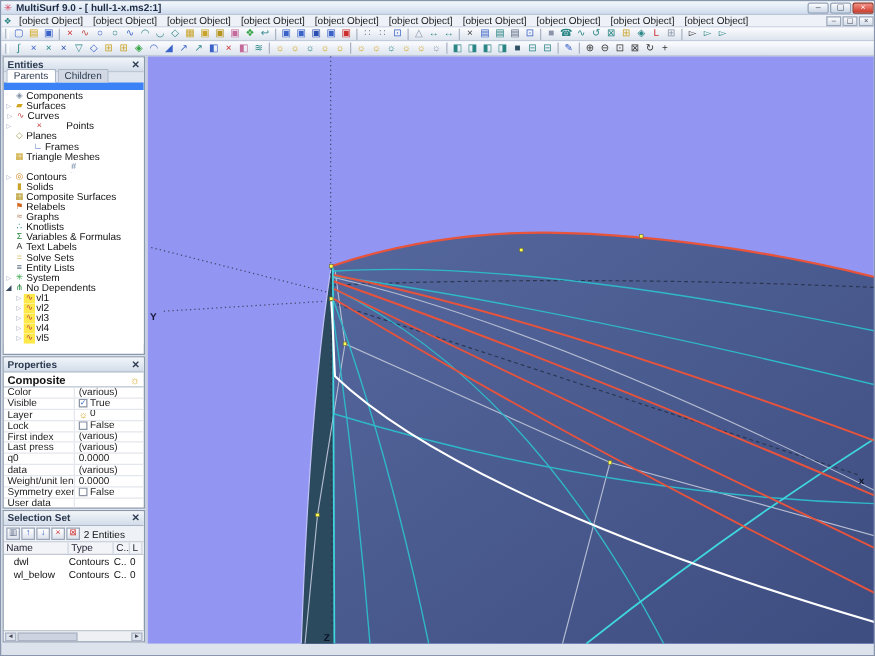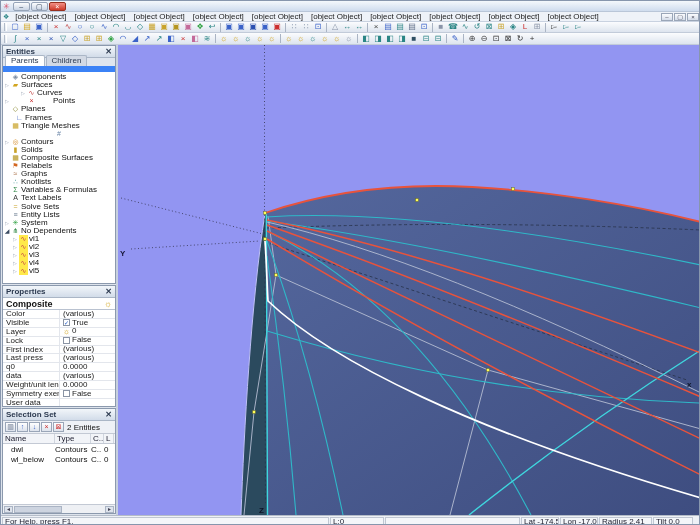--- a/index.html
+++ b/index.html
@@ -89,20 +89,21 @@
 #statusbar{position:absolute;left:0;top:514px;width:700px;height:11px;background:#eef1f6;border-top:1px solid #b4bcc8;display:flex;gap:1px;padding:1px 1px;align-items:stretch}
 .scell{border:1px solid #c0c7d2;background:#f4f6f9;font-size:8px;line-height:7px;color:#223;padding:0 2px;overflow:hidden;white-space:nowrap;flex:none}
 </style>
 </head>
 <body>
 
 <div id="app">
 
   <div id="titlebar">
     <span id="appicon" style="color: rgb(216, 80, 106);">✳</span>
+    <span id="title">MultiSurf 9.0 - [ hull-1-x.ms2:1]</span>
     <span style="display:flex;gap:1px">
 
     <span class="winbtn">–</span>
         <span class="winbtn">▢</span>
         <span class="winbtn close">×</span>
       </span>
   </div>
 
   <div id="menubar">
     <span id="mdiicon" style="color: rgb(42, 133, 133);">❖</span>
@@ -282,39 +283,39 @@
             <span class="tico" style="color: rgb(126, 142, 164);">◈</span>
             <span class="tlabel">Components</span>
           </div>
 
           <div class="trow" style="padding-left: 0px;">
             <span class="arrow c"></span>
             <span class="tico" style="color: rgb(210, 165, 31);">▰</span>
             <span class="tlabel">Surfaces</span>
           </div>
 
-          <div class="trow" style="padding-left: 16px;">
+          <div class="trow" style="padding-left: 1px;">
             <span class="arrow c"></span>
             <span class="tico" style="color: rgb(194, 69, 69);">∿</span>
             <span class="tlabel">Curves</span>
           </div>
 
           <div class="trow" style="padding-left: 0px; gap: 16px;">
             <span class="arrow c"></span>
             <span class="tico" style="color: rgb(204, 46, 46);">×</span>
             <span class="tlabel">Points</span>
           </div>
 
           <div class="trow" style="padding-left: 0px;">
             <span class="arrow n"></span>
             <span class="tico" style="color: rgb(152, 152, 74);">◇</span>
             <span class="tlabel">Planes</span>
           </div>
 
-          <div class="trow" style="padding-left: 4px;">
+          <div class="trow" style="padding-left: 15px;">
             <span class="arrow n"></span>
             <span class="tico" style="color: rgb(63, 100, 194);">∟</span>
             <span class="tlabel">Frames</span>
           </div>
 
           <div class="trow" style="padding-left: 0px;">
             <span class="arrow n"></span>
             <span class="tico" style="color: rgb(201, 163, 42);">▦</span>
             <span class="tlabel">Triangle Meshes</span>
           </div>
@@ -645,24 +646,14 @@
         <rect x="510.6" y="186.6" width="2.8" height="2.8"></rect>
         <rect x="485.6" y="367.6" width="2.8" height="2.8"></rect>
       </g>
 
       <text x="119" y="255" font-size="8" font-weight="bold" fill="#18183a">Y</text>
       <text x="686" y="386" font-size="8" font-weight="bold" fill="#10182e">x</text>
       <text x="258" y="512" font-size="8" font-weight="bold" fill="#0c1426">Z</text>
     </svg>
   </div>
 
-  <div id="statusbar">
-
-  <span class="scell" style="width: 327px;">For Help, press F1.</span>
-      <span class="scell" style="width: 54px;">L:0</span>
-      <span class="scell" style="width: 135px;"></span>
-      <span class="scell" style="width: 38px;">Lat -174.5</span>
-      <span class="scell" style="width: 38px;">Lon -17.0</span>
-      <span class="scell" style="width: 53px;">Radius 2.41</span>
-      <span class="scell" style="width: 40px;">Tilt 0.0</span>
-    </div>
 
 </div>
 
 </body></html>

